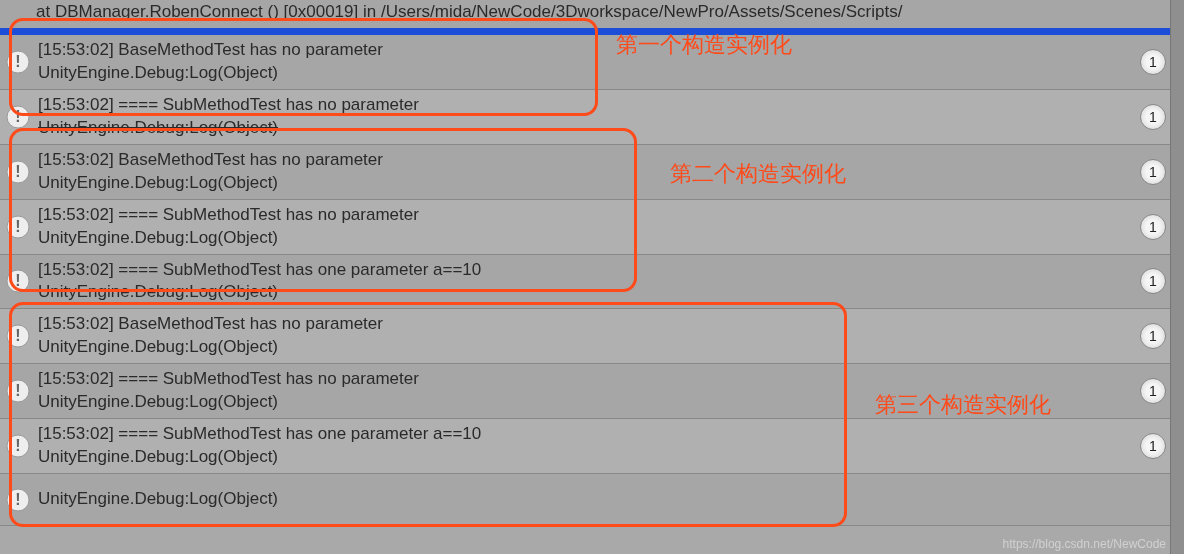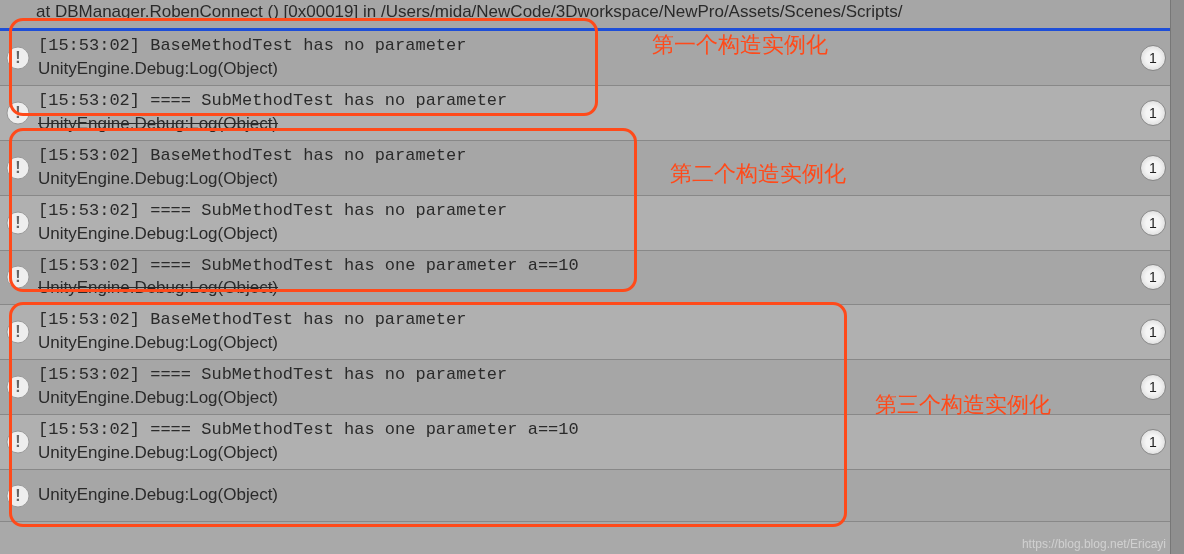--- a/index.html
+++ b/index.html
@@ -32,41 +32,41 @@
       flex-shrink: 0;
     }
     .log-icon svg { width: 100%; height: 100%; }
     .log-text {
       flex: 1;
       font-size: 17px;
       color: #2a2a2a;
       line-height: 1.35;
       font-weight: 400;
     }
-    .log-text .line1 { display: block; font-family: Liberation Mono, monospace; }
+    .log-text .line1 { display: block; }
     .log-text .line2 { display: block; }
     .count-badge {
       background: radial-gradient(circle, #f5f5f5 40%, #cfcfcf 100%);
       border: 1px solid #888;
       border-radius: 50%;
       width: 26px;
       height: 26px;
       display: flex;
       align-items: center;
       justify-content: center;
       font-size: 14px;
       color: #222;
       margin-right: 18px;
       flex-shrink: 0;
     }
     .top-partial {
       color: #2a2a2a;
       font-size: 17px;
       padding: 2px 6px 6px 36px;
-      border-bottom: 3px solid #1d4ed8;
+      border-bottom: 7px solid #1d4ed8;
       background: #a6a6a6;
       white-space: nowrap;
     }
     .bottom-partial {
       color: #2a2a2a;
       font-size: 17px;
       padding: 6px 6px 2px 36px;
       background: #a6a6a6;
     }
     .annotation-box {
@@ -208,17 +208,17 @@
       </div>
     </div>
 </div>
 
 <div class="scrollbar-track"></div>
 
 <div class="annotation-box" id="box1" style="left: 9px; top: 18px; width: 589px; height: 98px;"></div>
 <div class="annotation-box" id="box2" style="left: 9px; top: 128px; width: 628px; height: 164px;"></div>
 <div class="annotation-box" id="box3" style="left: 9px; top: 302px; width: 838px; height: 225px;"></div>
 
-<div class="annotation-label" id="lab1" style="left: 652px; top: 30px;">第一个构造实例化</div>
+<div class="annotation-label" id="lab1" style="left: 616px; top: 30px;">第一个构造实例化</div>
 <div class="annotation-label" id="lab2" style="left: 670px; top: 159px;">第二个构造实例化</div>
 <div class="annotation-label" id="lab3" style="left: 875px; top: 390px;">第三个构造实例化</div>
 
-<div class="watermark">https://blog.blog.net/Ericayi</div>
+<div class="watermark">https://blog.csdn.net/NewCode</div>
 
 </body></html>

